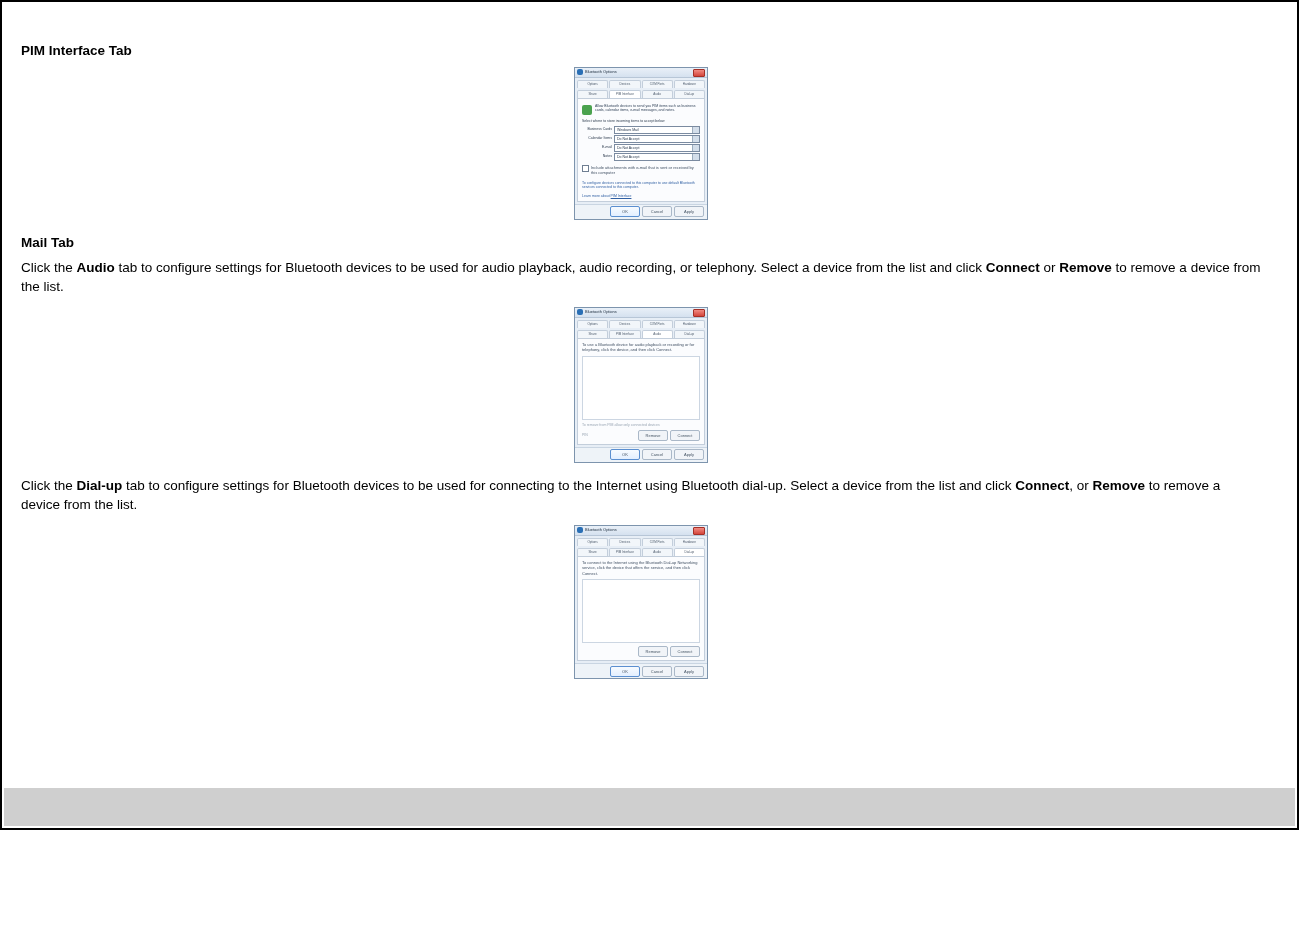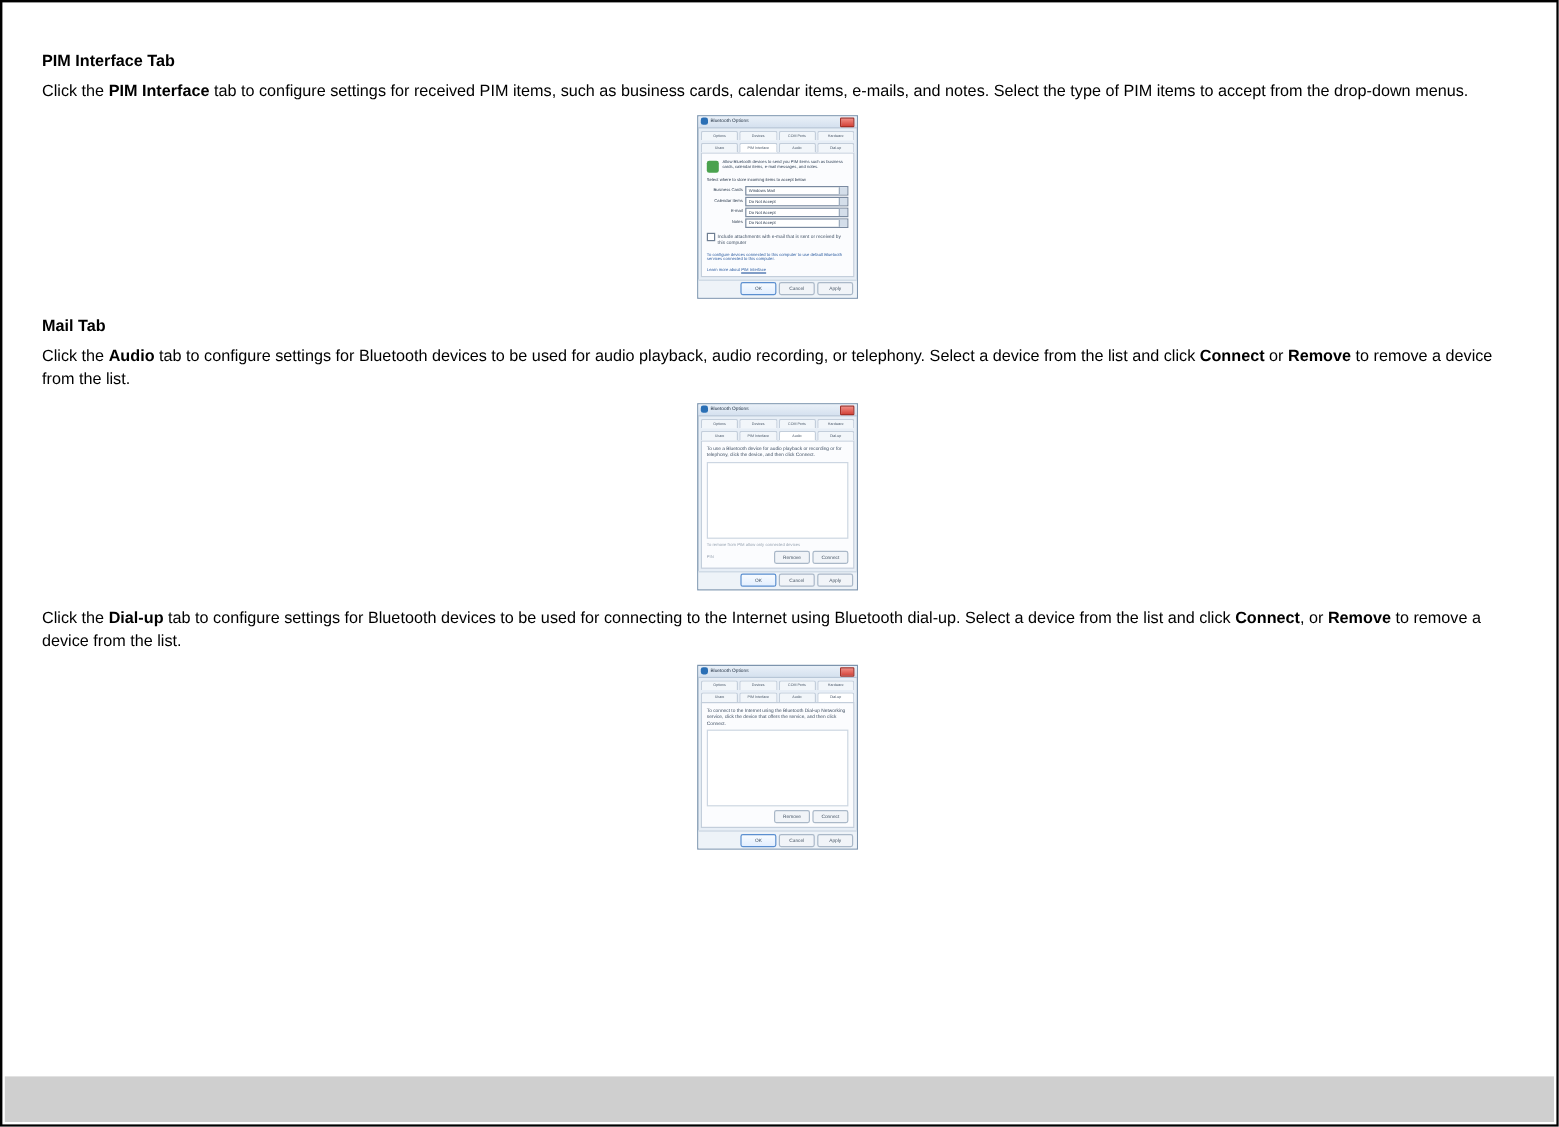--- a/index.html
+++ b/index.html
@@ -1,17 +1,17 @@
 <!DOCTYPE html>
 <html><head>
 <meta charset="utf-8">
 <style>
   html,body{margin:0;padding:0;background:#fff;}
   body{font-family:Arial,Helvetica,sans-serif;font-size:13.5px;color:#000;line-height:1.4;}
-  .page{width:1299px;height:939px;box-sizing:border-box;border:2px solid #000;position:relative;padding:30px 36px 0 33px;}
+  .page{width:1299px;height:830px;box-sizing:border-box;border:2px solid #000;position:relative;padding:30px 36px 0 19px;}
   .section-title{font-weight:bold;margin:10px 0 6px 0;}
   .para{margin:0 0 10px 0;}
   .b{font-weight:bold;}
   .fig-wrap{text-align:center;margin:4px 0 14px 0;}
 
   
   .mini{display:inline-block;width:132px;background:#e7eef6;border:1px solid #7d94ad;text-align:left;font-size:4px;color:#405064;vertical-align:top;}
   .mini .titlebar{height:9px;background:linear-gradient(#e9f0f8,#d5e1ef);border-bottom:1px solid #b7c6d7;position:relative;}
   .mini .titlebar .ico{position:absolute;left:2px;top:1px;width:6px;height:6px;border-radius:2px;background:#2a6fb5;}
   .mini .titlebar .ttxt{position:absolute;left:10px;top:1px;font-size:4px;color:#1d2d3f;}
@@ -43,23 +43,20 @@
 
   
   .doc-footer{position:absolute;left:2px;right:2px;bottom:2px;height:38px;background:#cfcfcf;}
 </style>
 </head>
 <body>
 
 <div class="page">
 
   <div class="section-title">PIM Interface Tab</div>
-  <p class="para">
-    <span>Click the </span><span class="b">PIM Interface</span><span> tab to configure settings for received PIM items, such as business cards, calendar items, e-mails, and notes. Select the type of PIM items to accept from the drop-down menus.</span>
-  </p>
   <div class="fig-wrap">
     <div class="mini">
       <div class="titlebar">
         <div class="ico"></div>
         <div class="ttxt">Bluetooth Options</div>
         <div class="close"></div>
       </div>
       <div class="tabrow">
         <div class="tab">Options</div>
         <div class="tab">Devices</div>

